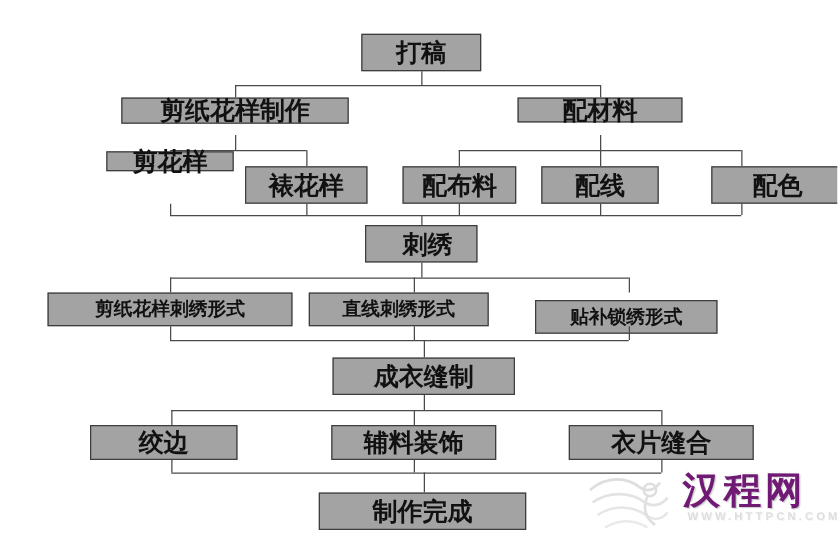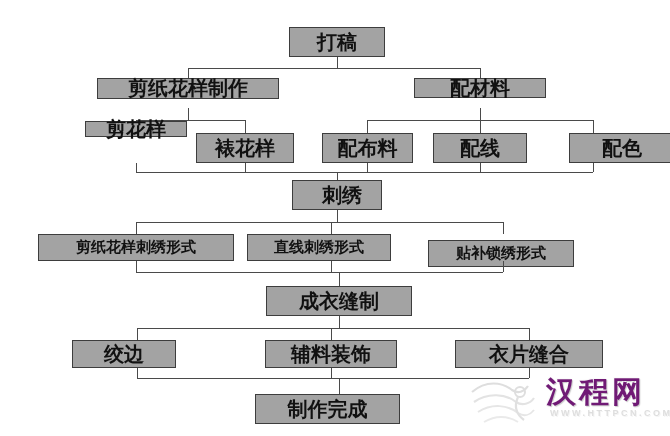--- a/index.html
+++ b/index.html
@@ -105,31 +105,31 @@
   <div class="vl" style="left:339px;top:272px;height:14px;"></div>
 
   <div class="node" style="left:266px;top:286px;width:146px;height:30px;">成衣缝制</div>
 
   <div class="vl" style="left:339px;top:316px;height:12px;"></div>
   <div class="hl" style="left:137px;top:328px;width:392px;"></div>
   <div class="vl" style="left:137px;top:328px;height:12px;"></div>
   <div class="vl" style="left:331px;top:328px;height:12px;"></div>
   <div class="vl" style="left:529px;top:328px;height:12px;"></div>
 
-  <div class="node" style="left:72px;top:340px;width:104px;height:28px;text-align:center;">绞边</div>
+  <div class="node" style="left:72px;top:340px;width:118px;height:28px;text-align:center;">绞边</div>
   <div class="node" style="left:265px;top:340px;width:132px;height:28px;">辅料装饰</div>
   <div class="node" style="left:455px;top:340px;width:148px;height:28px;">衣片缝合</div>
 
   <div class="vl" style="left:137px;top:368px;height:10px;"></div>
   <div class="vl" style="left:331px;top:368px;height:10px;"></div>
   <div class="vl" style="left:529px;top:368px;height:10px;"></div>
   <div class="hl" style="left:137px;top:378px;width:392px;"></div>
   <div class="vl" style="left:339px;top:378px;height:16px;"></div>
 
-  <div class="node" style="left:255px;top:394px;width:145px;height:30px;">制作完成</div>
+  <div class="node" style="left:255px;top:394px;width:166px;height:30px;">制作完成</div>
 
   <div id="watermark">
     <svg id="wm-logo" width="80" height="64" viewBox="0 0 80 64" fill="none">
       <path d="M4 22 C 18 10, 34 12, 44 20 C 50 24, 56 22, 60 16" stroke="#dedede" stroke-width="2.2" fill="none"></path>
       <path d="M6 32 C 20 22, 38 24, 48 32 C 54 36, 62 34, 66 28" stroke="#e3e3e3" stroke-width="2.2" fill="none"></path>
       <path d="M10 42 C 24 33, 40 35, 50 43 C 56 47, 62 45, 66 40" stroke="#e6e6e6" stroke-width="2" fill="none"></path>
       <path d="M16 52 C 28 45, 40 46, 50 52" stroke="#eaeaea" stroke-width="2" fill="none"></path>
       <circle cx="52" cy="22" r="5" stroke="#dedede" stroke-width="2" fill="none"></circle>
       <path d="M50 27 C 46 36, 48 44, 56 50" stroke="#e0e0e0" stroke-width="2.2" fill="none"></path>
     </svg>

